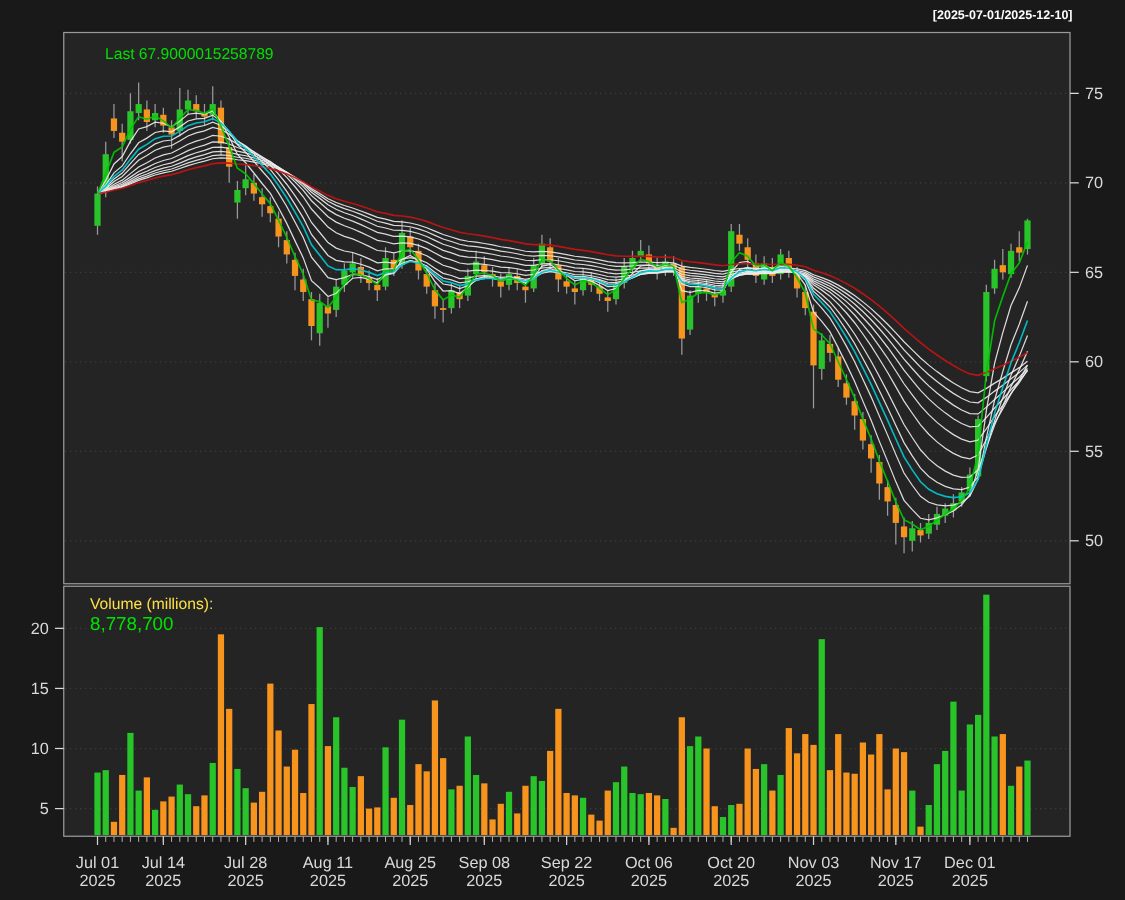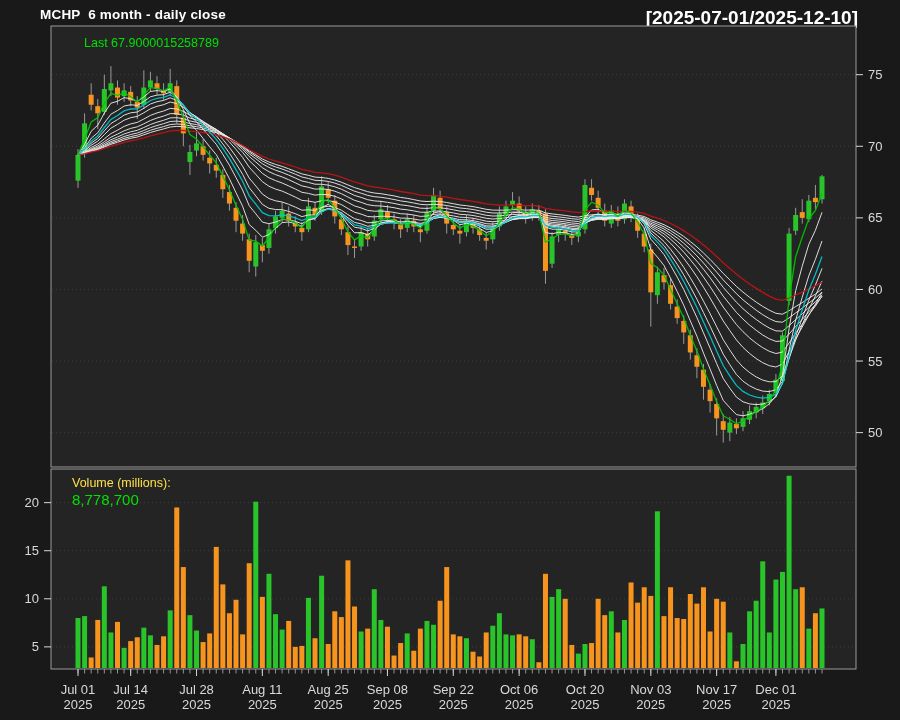--- a/index.html
+++ b/index.html
@@ -1,32 +1,31 @@
 <!DOCTYPE html>
 <html><head>
 <meta charset="utf-8">
 <style>
   html,body{margin:0;padding:0;background:#191919;width:900px;height:720px;overflow:hidden;
             font-family:"Liberation Sans", sans-serif;}
   .stage{position:relative;width:900px;height:720px;background:#191919;}
   .title-row{position:absolute;top:0;left:0;width:900px;height:26px;}
   .chart-title{position:absolute;left:40px;top:7px;color:#ffffff;font-size:13.5px;font-weight:bold;
                letter-spacing:.2px;white-space:pre;}
-  .date-range{position:absolute;right:42px;top:7px;color:#ffffff;font-size:19px;font-weight:bold;}
+  .date-range{position:absolute;right:42px;top:7px;color:#ffffff;font-size:10px;font-weight:bold;}
   .last-label{position:absolute;left:84px;top:36px;color:#00e100;font-size:12.5px;}
   .vol-title{position:absolute;left:72px;top:476px;color:#fde047;font-size:12.5px;}
   .vol-value{position:absolute;left:72px;top:491px;color:#00e100;font-size:15px;}
   svg text{font-family:"Liberation Sans", sans-serif;}
 </style>
 </head>
 <body>
 
 <div class="stage">
   <div class="title-row">
-    <span class="chart-title">MCHP  6 month - daily close</span>
     <span class="date-range">[2025-07-01/2025-12-10]</span>
   </div>
 
   <svg id="chart" width="900" height="720" viewBox="0 0 900 720" style="position:absolute;left:0;top:0">
       <rect x="51" y="26" width="805" height="441" fill="#242424" stroke="#9a9a9a" stroke-width="1"></rect>
       <rect x="51" y="469" width="805" height="200" fill="#242424" stroke="#9a9a9a" stroke-width="1"></rect>
       <defs>
         <clipPath id="pclip">
           <rect x="52" y="27" width="803" height="439"></rect>
         </clipPath>

